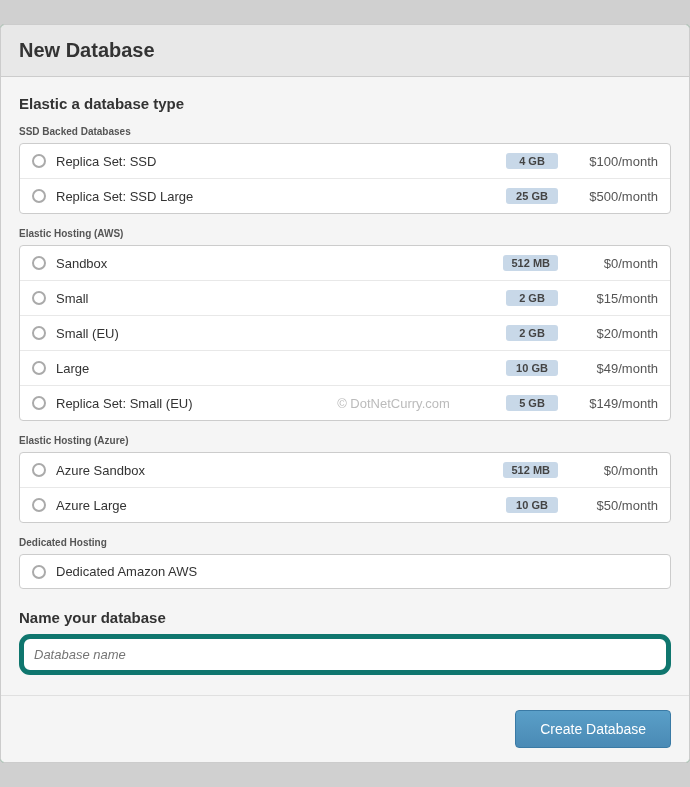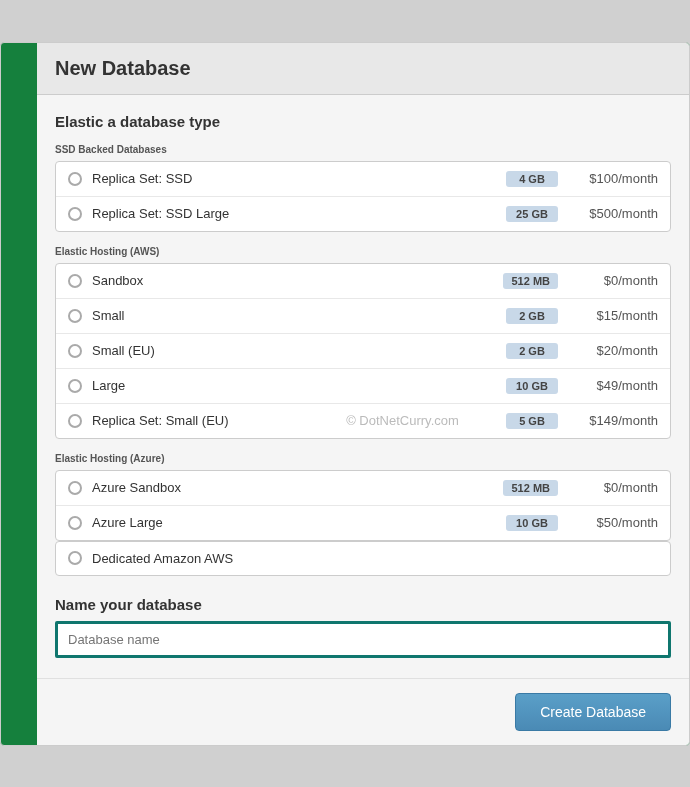--- a/index.html
+++ b/index.html
@@ -11,21 +11,20 @@
       justify-content: center;
       align-items: center;
       min-height: 100vh;
     }
     .modal {
       width: 690px;
       background: #15803d;
       border: 1px solid #ccc;
       border-radius: 4px;
       overflow: hidden;
-      padding-left: 36px;
     }
     .modal-header {
       background: #e8e8e8;
       padding: 14px 18px;
       border-bottom: 1px solid #ccc;
     }
     .modal-header h1 {
       font-size: 20px;
       font-weight: bold;
       color: #333;
@@ -106,26 +105,27 @@
     }
     .name-section {
       margin-top: 20px;
     }
     .name-section .section-title {
       margin-bottom: 8px;
     }
     .db-name-input {
       width: 100%;
       padding: 8px 10px;
-      border: 3px solid #0f766e;
-      border-radius: 2px;
+      border: 5px solid #0f766e;
+      border-radius: 11px;
       font-size: 13px;
       color: #999;
       background: #fff;
       outline: none;
+      font-style: italic;
     }
     .modal-footer {
       padding: 14px 18px;
       display: flex;
       justify-content: flex-end;
       background: #f5f5f5;
       border-top: 1px solid #e0e0e0;
     }
     .create-btn {
       background: linear-gradient(to bottom, #5a9fc8, #4a8ab5);
@@ -213,20 +213,21 @@
         <span class="price">$0/month</span>
       </div>
       <div class="option-row">
         <div class="radio-btn"></div>
         <span class="option-label">Azure Large</span>
         <span class="size-badge">10 GB</span>
         <span class="price">$50/month</span>
       </div>
     </div>
 
+    <div class="group-label">Dedicated Hosting</div>
     <div class="options-group">
       <div class="option-row">
         <div class="radio-btn"></div>
         <span class="no-option-label">Dedicated Amazon AWS</span>
       </div>
     </div>
 
     <div class="name-section">
       <div class="section-title">Name your database</div>
       <input class="db-name-input" type="text" placeholder="Database name" style="">

